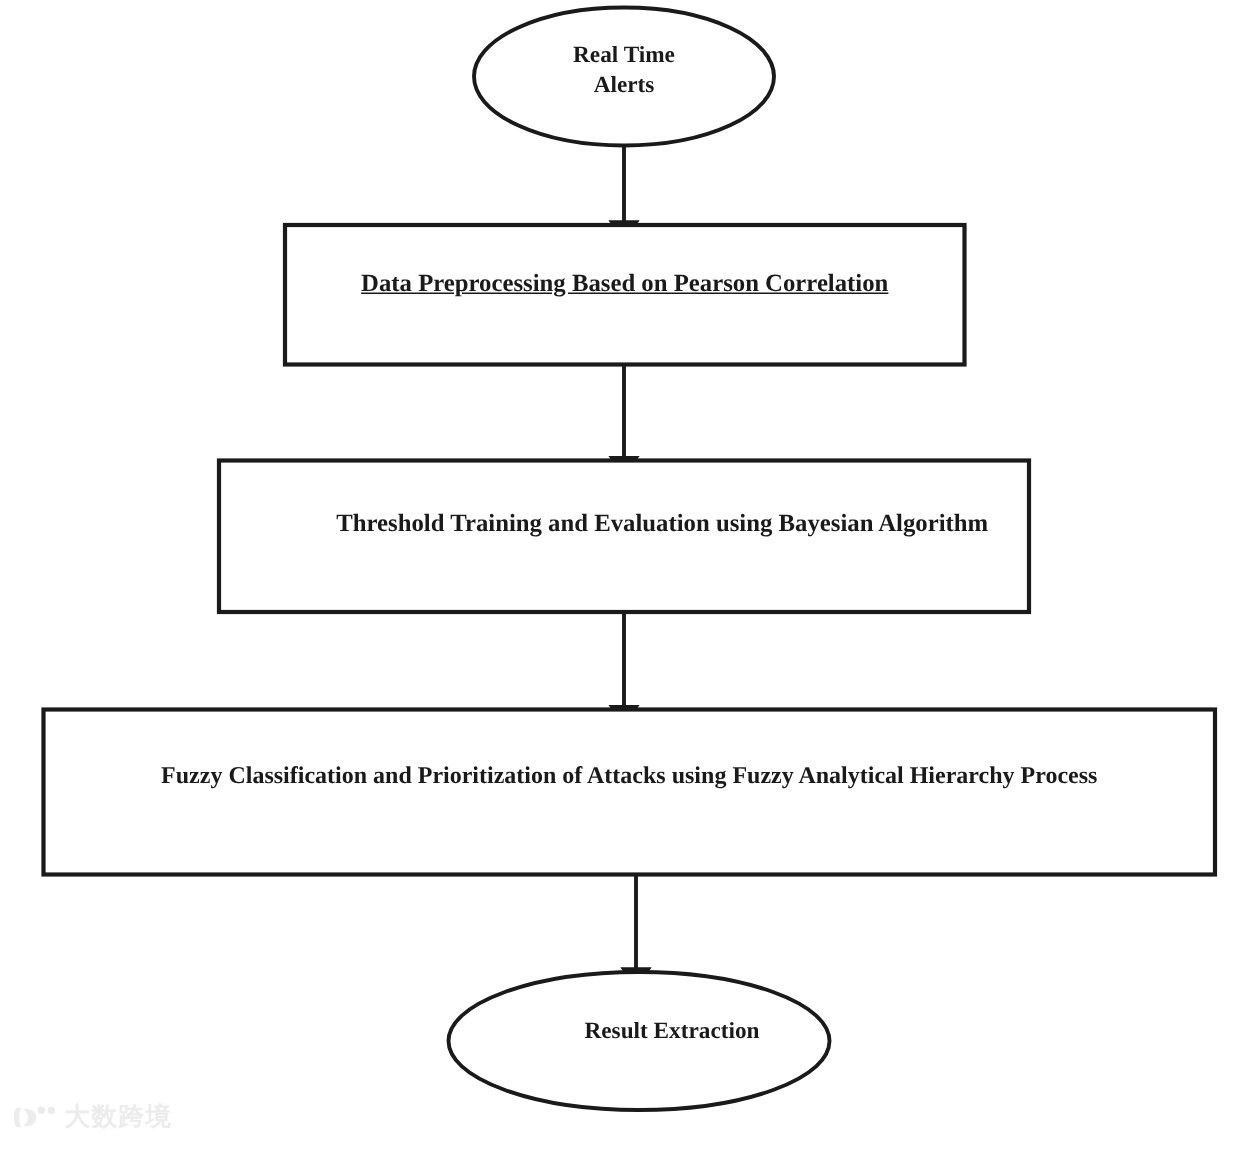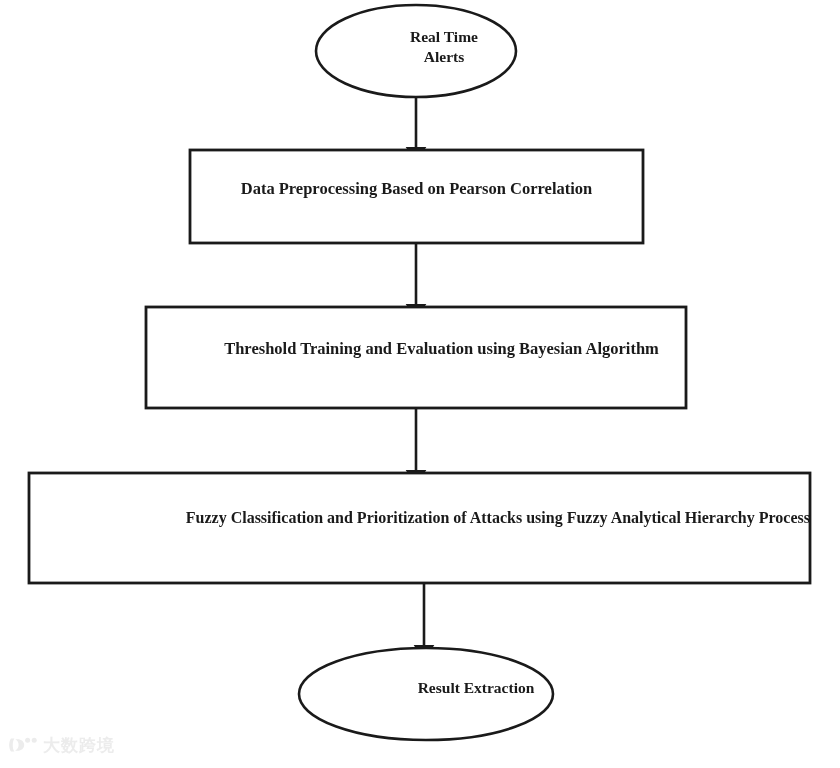--- a/index.html
+++ b/index.html
@@ -26,28 +26,26 @@
     text-align: center;
     color: #1a1a1a;
     font-family: "Liberation Serif", "DejaVu Serif", serif;
     font-weight: 700;
     white-space: pre-line;
     line-height: 1.28;
     pointer-events: none;
   }
   .terminator-label {
     font-size: 15.5px;
-    padding-left: 28px;
   }
   .process-label {
     font-size: 16.5px;
   }
   .process-label.wide {
     font-size: 16px;
-    text-align: right;
   }
   #watermark {
     position: absolute;
     left: 8px;
     top: 735px;
     display: flex;
     align-items: center;
     gap: 5px;
     opacity: 1;
     pointer-events: none;
@@ -86,21 +84,21 @@
   <rect x="29" y="473" width="781" height="110" fill="#ffffff" stroke="#1a1a1a" stroke-width="2.8"></rect>
 
   <line x1="424" y1="583" x2="424" y2="648" stroke="#1a1a1a" stroke-width="2.6" marker-end="url(#arrowhead)"></line>
 
   <ellipse cx="426" cy="694" rx="127" ry="46" fill="#ffffff" stroke="#1a1a1a" stroke-width="2.6"></ellipse>
 </svg>
 
 <div class="node-label terminator-label" style="left:316px; top:27px; width:200px;">Real Time
 Alerts</div>
 
-<div class="node-label process-label" style="left:190px; top:178px; width:453px;">Data Preprocessing Based on Pearson Correlation</div>
+<div class="node-label process-label" style="left:190px; top:178px; width:453px;text-decoration:underline;">Data Preprocessing Based on Pearson Correlation</div>
 
 <div class="node-label process-label" style="left:146px; top:338px; width:591px;">Threshold Training and Evaluation using Bayesian Algorithm</div>
 
 <div class="node-label process-label wide" style="left:29px; top:508px; width:781px;">Fuzzy Classification and Prioritization of Attacks using Fuzzy Analytical Hierarchy Process</div>
 
 <div class="node-label terminator-label" style="left:299px; top:678px; width:298px;">Result Extraction</div>
 
 <div id="watermark">
   <svg width="30" height="20" viewBox="0 0 30 20">
     <path d="M3,3.5 C0.6,6.6 0.6,13.4 3,16.5 L6.4,16.5 C4.2,13.6 4.2,6.4 6.4,3.5 Z" fill="#ececec"></path>

